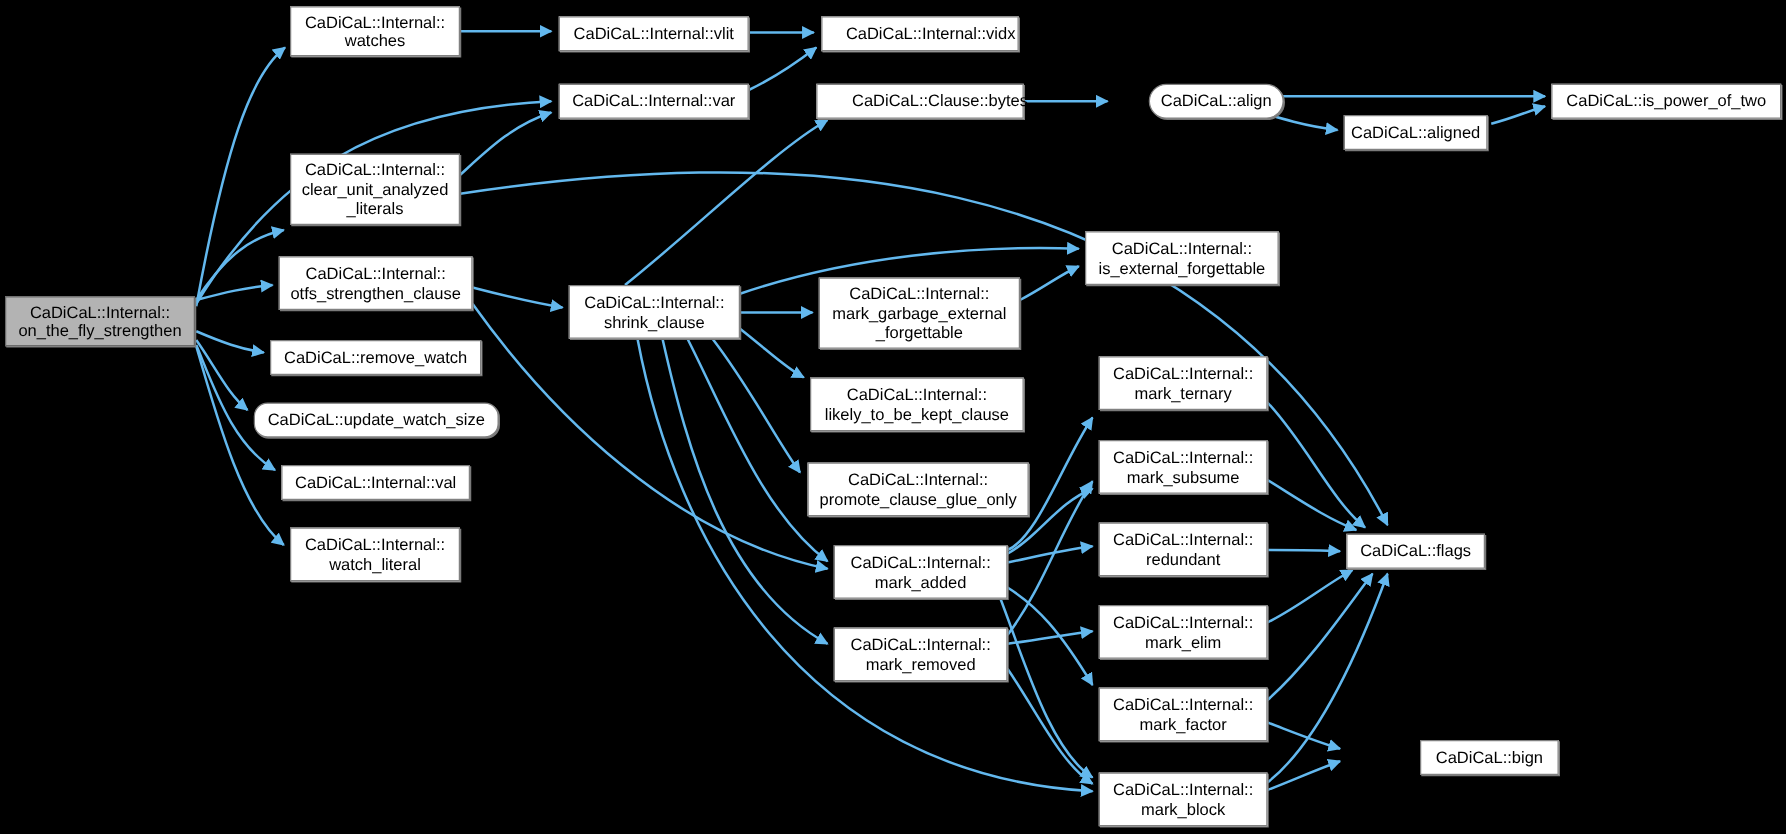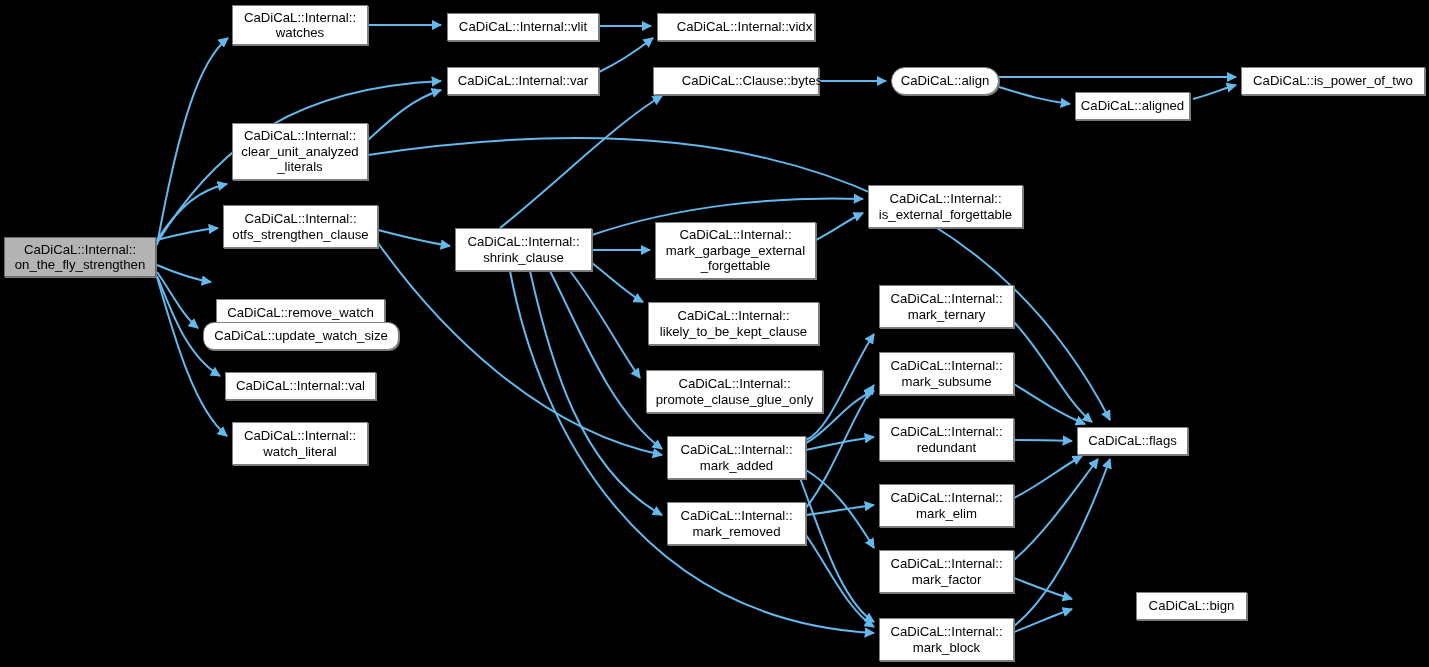--- a/index.html
+++ b/index.html
@@ -73,31 +73,31 @@
   </svg>
   <div id="node-group">
       <div class="node root" style="left: 4px; top: 237px; width: 152px; height: 40px;"><span>CaDiCaL::Internal::
 on_the_fly_strengthen</span></div>
       <div class="node" style="left: 232px; top: 5px; width: 136px; height: 40px;"><span>CaDiCaL::Internal::
 watches</span></div>
       <div class="node" style="left: 447px; top: 13px; width: 152px; height: 28px;"><span>CaDiCaL::Internal::vlit</span></div>
       <div class="node" style="left: 657px; top: 13px; width: 158px; height: 28px; padding-left: 17px;"><span>CaDiCaL::Internal::vidx</span></div>
       <div class="node" style="left: 447px; top: 67px; width: 152px; height: 28px; align-items: center;"><span>CaDiCaL::Internal::var</span></div>
       <div class="node" style="left: 653px; top: 67px; width: 166px; height: 28px; padding-left: 32px;"><span>CaDiCaL::Clause::bytes</span></div>
-      <div class="node" style="left: 891px; top: 67px; width: 108px; height: 28px; border-radius: 14px;"><span>CaDiCaL::align</span></div>
+      <div class="node" style="left: 919px; top: 67px; width: 108px; height: 28px; border-radius: 14px;"><span>CaDiCaL::align</span></div>
       <div class="node" style="left: 1075px; top: 92px; width: 115px; height: 28px;"><span>CaDiCaL::aligned</span></div>
       <div class="node" style="left: 1241px; top: 67px; width: 184px; height: 28px;"><span>CaDiCaL::is_power_of_two</span></div>
       <div class="node" style="left: 232px; top: 123px; width: 136px; height: 57px;"><span>CaDiCaL::Internal::
 clear_unit_analyzed
 _literals</span></div>
       <div class="node" style="left: 223px; top: 205px; width: 155px; height: 43px;"><span>CaDiCaL::Internal::
 otfs_strengthen_clause</span></div>
       <div class="node" style="left: 455px; top: 228px; width: 137px; height: 43px;"><span>CaDiCaL::Internal::
 shrink_clause</span></div>
-      <div class="node" style="left: 216px; top: 272px; width: 169px; height: 28px; margin-top: 27px;"><span>CaDiCaL::remove_watch</span></div>
+      <div class="node" style="left: 216px; top: 272px; width: 169px; height: 28px;"><span>CaDiCaL::remove_watch</span></div>
       <div class="node" style="left: 203px; top: 322px; width: 196px; height: 28px; border-radius: 11px;"><span>CaDiCaL::update_watch_size</span></div>
       <div class="node" style="left: 225px; top: 372px; width: 151px; height: 28px;"><span>CaDiCaL::Internal::val</span></div>
       <div class="node" style="left: 232px; top: 422px; width: 136px; height: 43px;"><span>CaDiCaL::Internal::
 watch_literal</span></div>
       <div class="node" style="left: 868px; top: 185px; width: 155px; height: 43px;"><span>CaDiCaL::Internal::
 is_external_forgettable</span></div>
       <div class="node" style="left: 655px; top: 222px; width: 161px; height: 57px;"><span>CaDiCaL::Internal::
 mark_garbage_external
 _forgettable</span></div>
       <div class="node" style="left: 648px; top: 302px; width: 171px; height: 43px;"><span>CaDiCaL::Internal::

